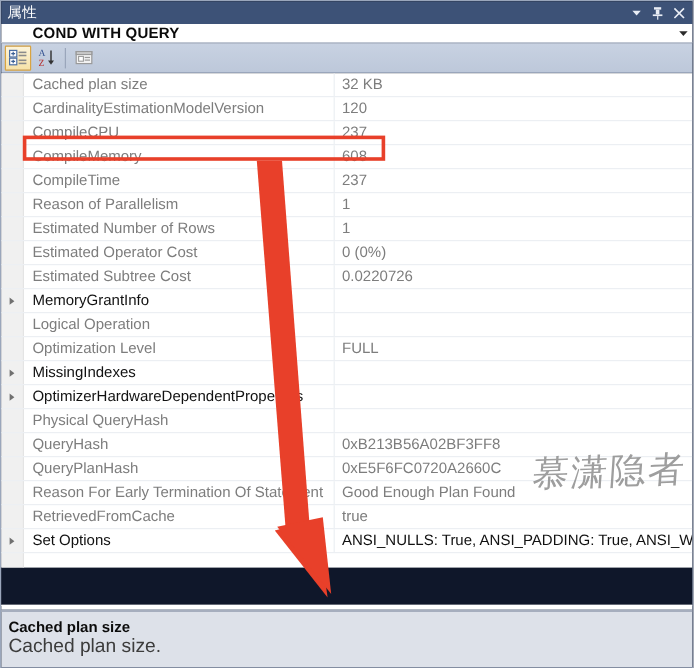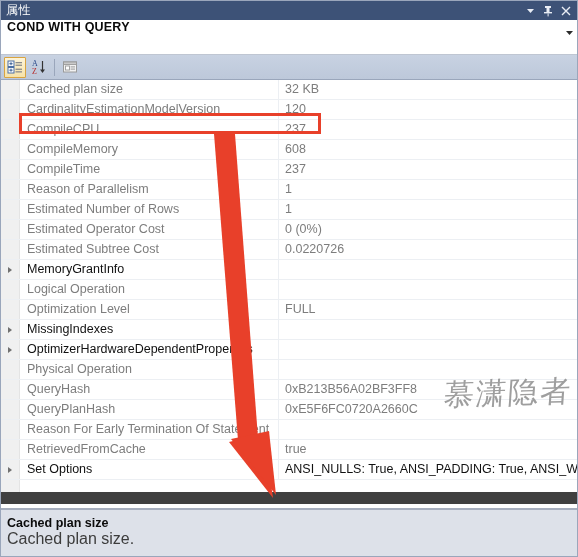--- a/index.html
+++ b/index.html
@@ -13,21 +13,21 @@
     font-family: "Liberation Sans", sans-serif;
     overflow: hidden;
   }
 
   #app {
     position: relative;
     width: 578px;
     height: 557px;
     box-sizing: border-box;
     border: 1px solid #9aa6bb;
-    background: #404040;
+    background: #0f172a;
     overflow: hidden;
   }
 
   
   .titlebar {
     height: 19px;
     background: #3d5277;
     color: #ffffff;
     display: flex;
     align-items: center;
@@ -47,26 +47,27 @@
     display: flex;
     align-items: center;
     justify-content: center;
     color: #e9edf5;
     flex: 0 0 auto;
   }
   .tb-btn svg { display:block; }
 
   
   .objbar {
-    height: 35px;
+    height: 16px;
     background: #ffffff;
     border-bottom: 1px solid #bfc6d2;
     display: flex;
-    align-items: flex-start;
-    box-sizing: border-box;
+    align-items: center;
+    box-sizing: border-box;
+    padding-left: 20px;
   }
   .objbar .objname {
     flex: 1 1 auto;
     padding-left: 6px;
     font-size: 12.5px;
     font-weight: bold;
     color: #0a0a0a;
     letter-spacing: 0.2px;
     white-space: nowrap;
     overflow: hidden;
@@ -430,36 +431,37 @@
     <div class="row expandable">
       <div class="gutter">
         <span class="tri"></span>
       </div>
       <div class="pname">OptimizerHardwareDependentProperties</div>
       <div class="pval"></div>
     </div>
 
     <div class="row">
       <div class="gutter"></div>
-      <div class="pname">Physical Operation</div>
+      <div class="pname">Physical QueryHash</div>
       <div class="pval"></div>
     </div>
     <div class="row">
       <div class="gutter"></div>
       <div class="pname">QueryHash</div>
       <div class="pval">0xB213B56A02BF3FF8</div>
     </div>
     <div class="row">
       <div class="gutter"></div>
       <div class="pname">QueryPlanHash</div>
       <div class="pval">0xE5F6FC0720A2660C</div>
     </div>
     <div class="row">
       <div class="gutter"></div>
       <div class="pname">Reason For Early Termination Of Statement</div>
+      <div class="pval">Good Enough Plan Found</div>
     </div>
     <div class="row">
       <div class="gutter"></div>
       <div class="pname">RetrievedFromCache</div>
       <div class="pval">true</div>
     </div>
 
     <div class="row expandable dark">
       <div class="gutter">
         <span class="tri"></span>

